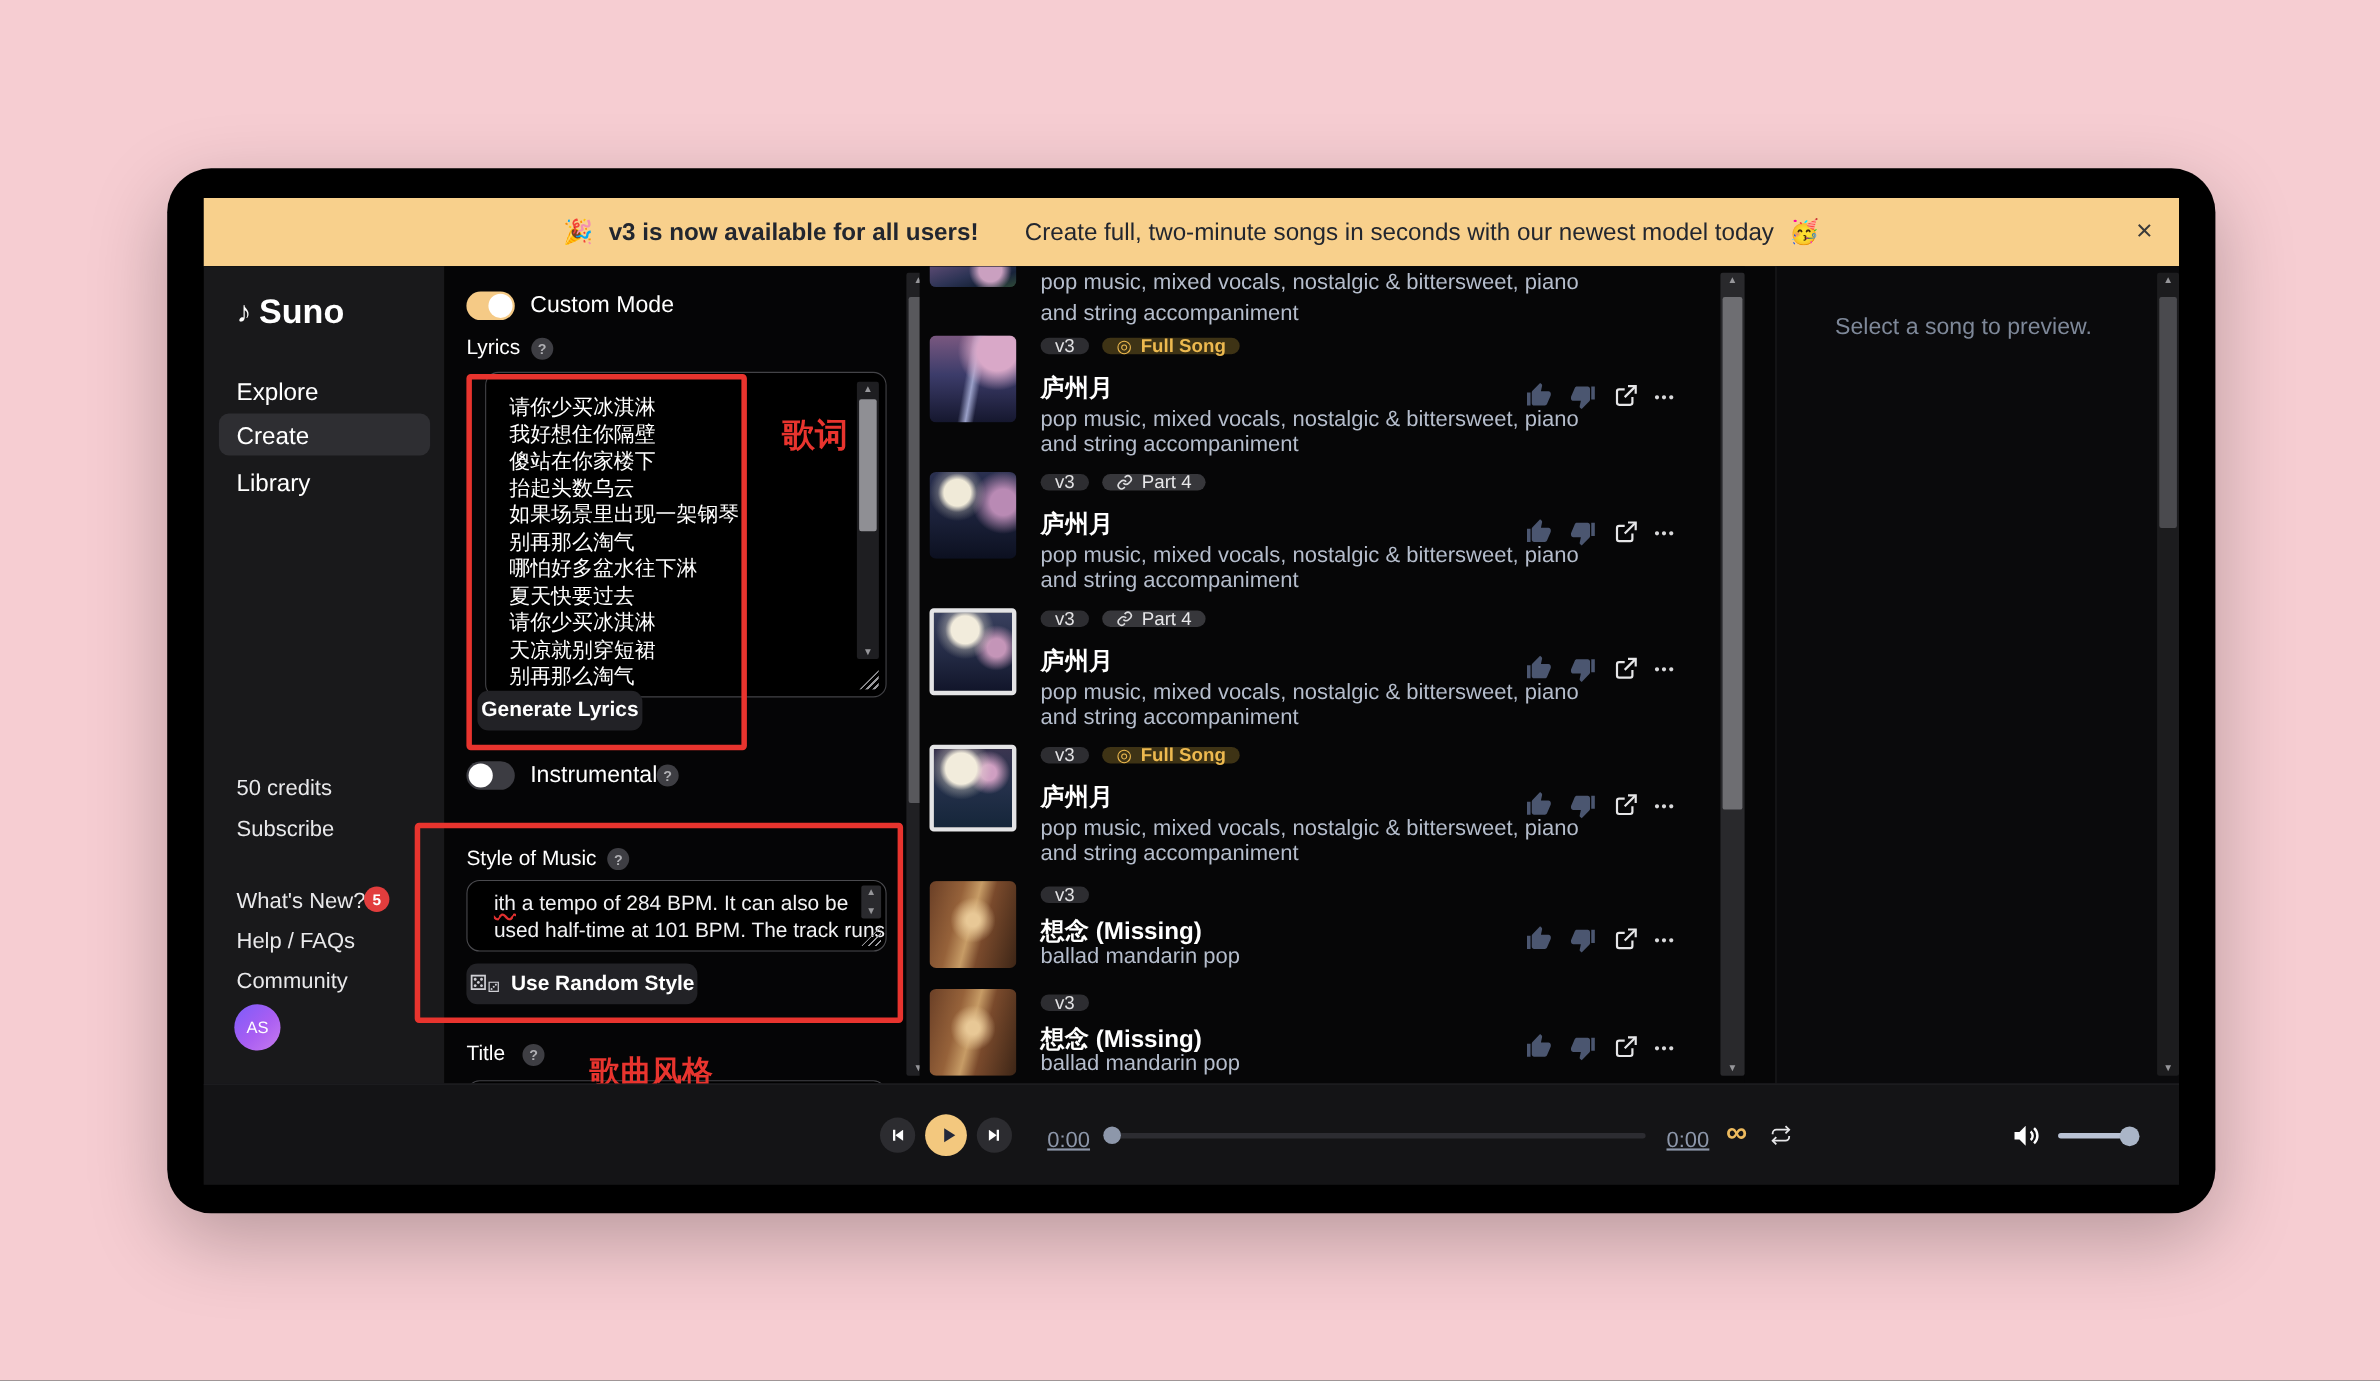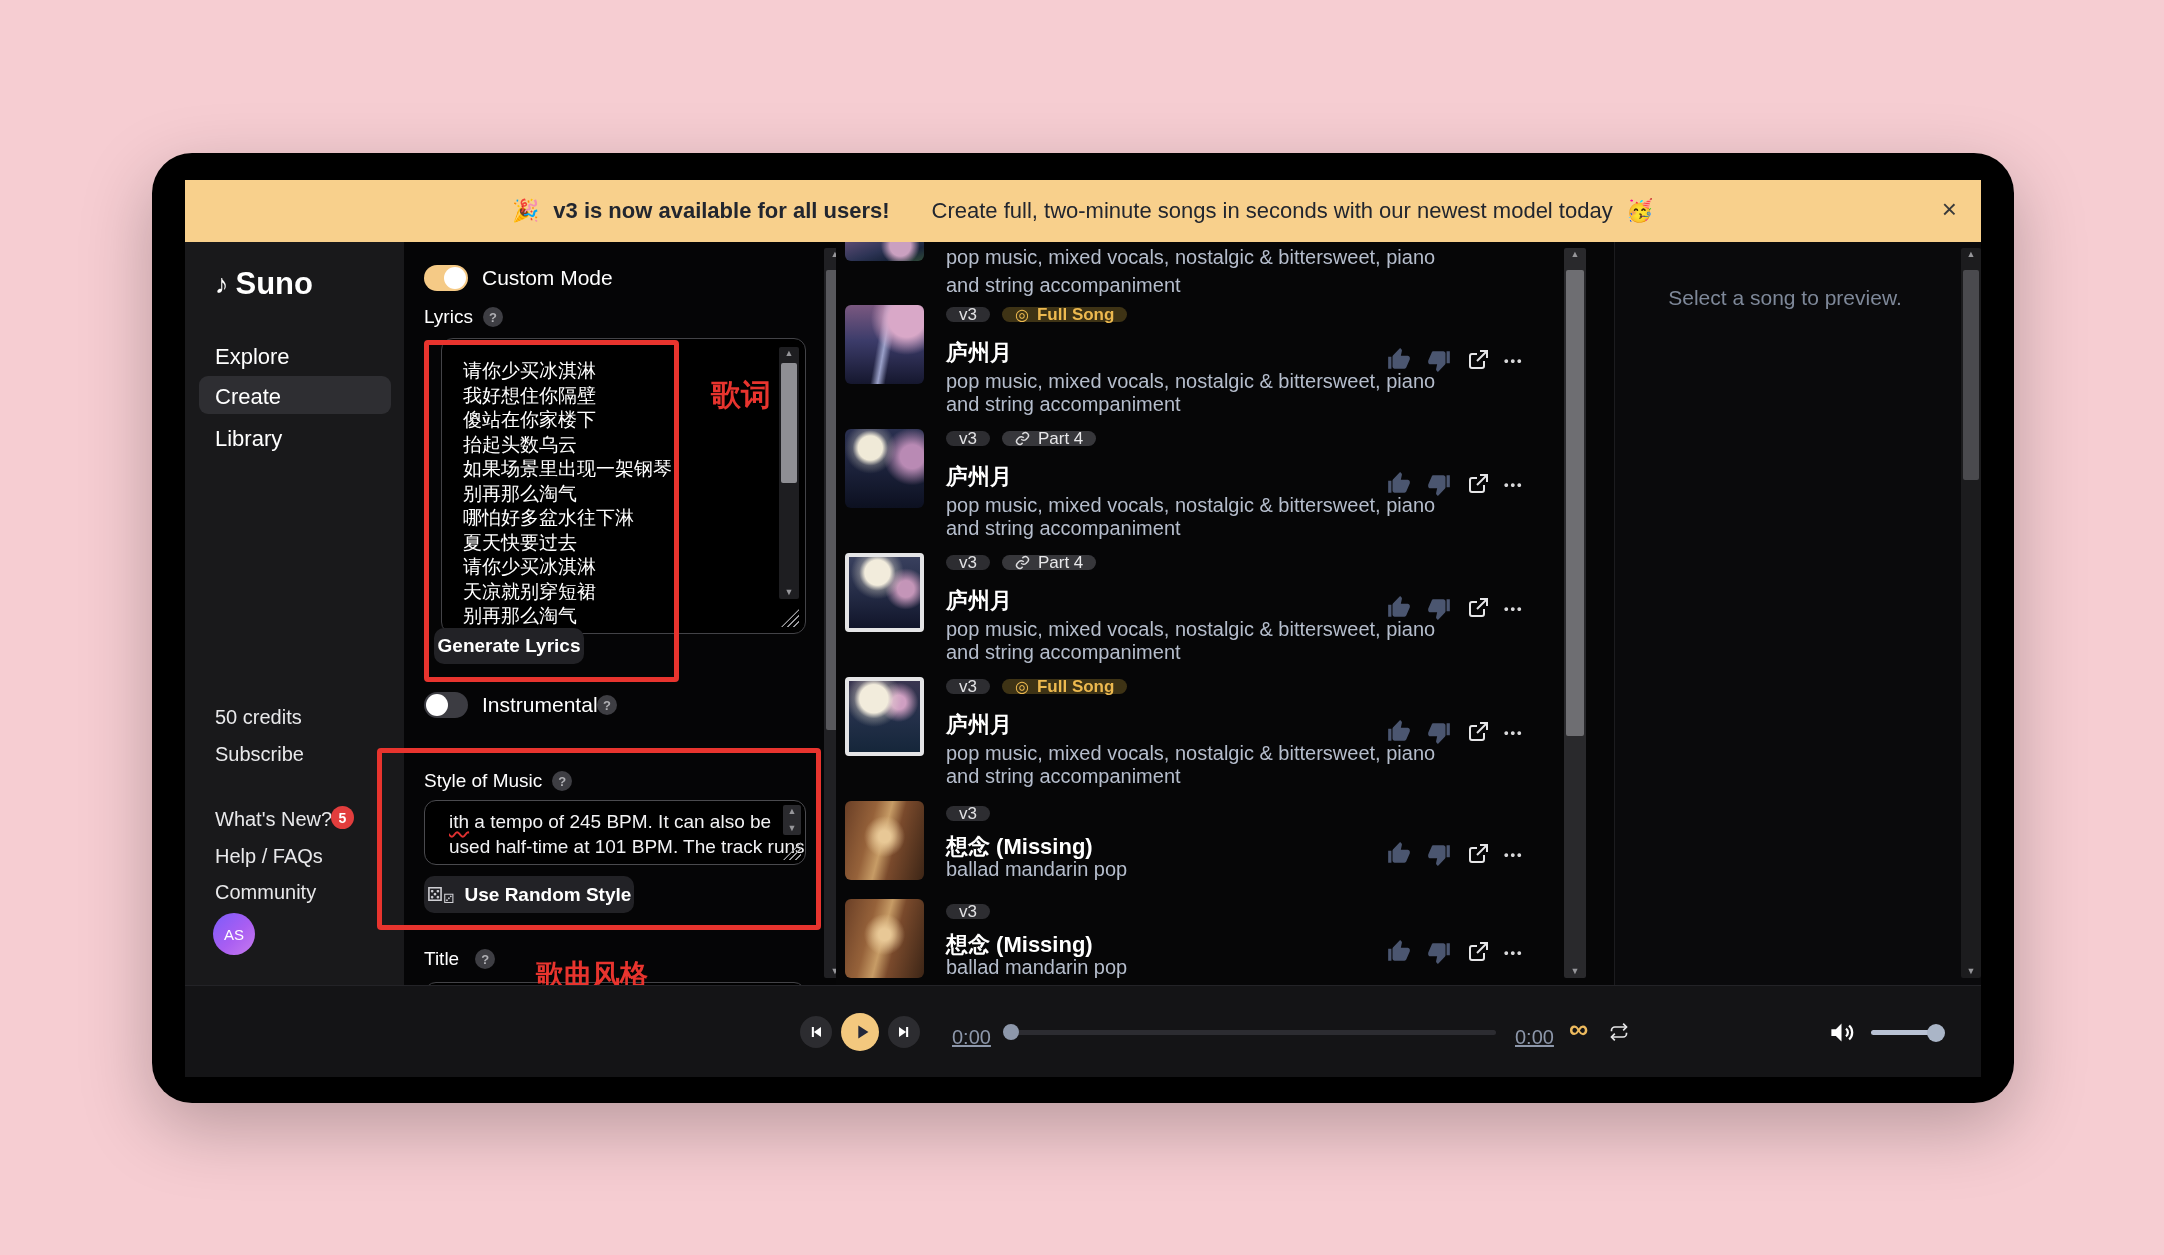--- a/index.html
+++ b/index.html
@@ -172,21 +172,21 @@
       <div class="tg-label" style="left:78px;top:451px;">Instrumental</div>
       <span class="help" style="position:absolute;left:193px;top:453px;">?</span>
 
       <div class="fld-label" style="left:20px;top:528px;">
         <span>Style of Music</span>
         <span class="help">?</span>
       </div>
 
       <div class="ta" style="left:20px;top:558px;width:380px;height:63px;border-color:#4a4a4e;">
         <div style="position:absolute;left:24px;top:8px;">
-          <div class="style-line"><span class="misspell">ith</span><span> a tempo of 245 BPM. It can also be</span></div>
+          <div class="style-line"><span class="misspell">ith</span><span> a tempo of 284 BPM. It can also be</span></div>
           <div class="style-line">used half-time at 101 BPM. The track runs</div>
         </div>
         <div class="sb" style="right:4px;top:4px;width:18px;height:30px;background:#2a2a2e;">
           <div class="arr up">▲</div>
           <div class="arr dn">▼</div>
         </div>
         <div class="grip" style="right:4px;bottom:4px;"></div>
       </div>
 
       <div class="btn-dark" style="left:20px;top:634px;width:210px;height:37px;">

